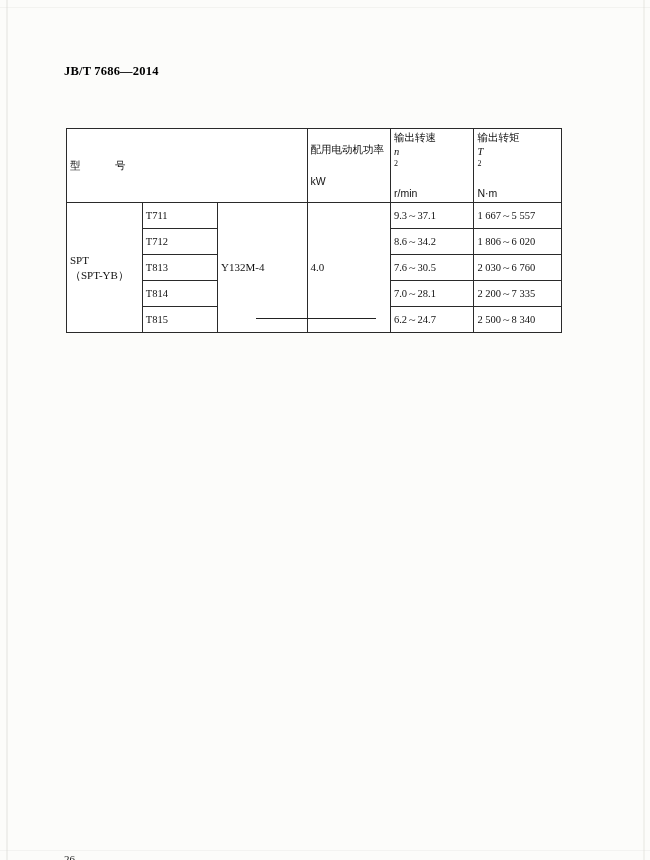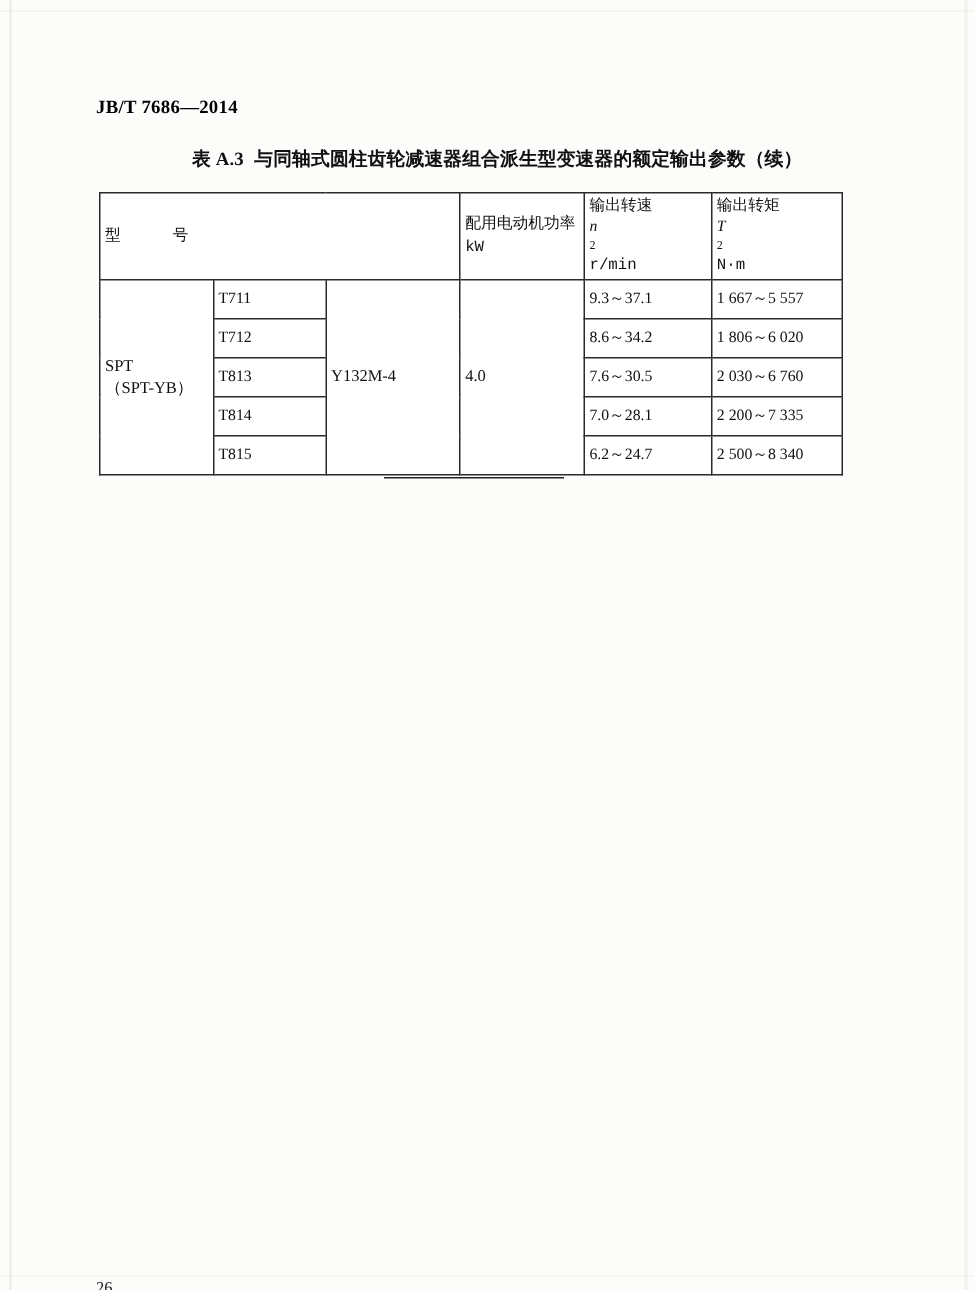--- a/index.html
+++ b/index.html
@@ -76,21 +76,21 @@
   }
   table.spec thead th {
     height: 38px;
     font-size: 10.5px;
   }
   .hdr-model {
     letter-spacing: 12px;
     text-indent: 12px;
   }
   .hdr-two-line span { display: block; }
-  .hdr-two-line .l2 { font-family: Liberation Mono, monospace; }
+  .hdr-two-line .l2 { font-family: Liberation Sans, sans-serif; margin-top: 16px; }
   .sub { font-size: 8px; vertical-align: sub; }
   .ital { font-style: italic; font-family: "Liberation Serif", serif; }
 
   td.series-cell {
     width: 78px;
     font-size: 11px;
     line-height: 1.7;
     margin-left: 41px;
   }
   td.series-cell span { display: block; }
@@ -124,23 +124,20 @@
 
 <div class="page">
 
   <div class="edge-mark edge-left"></div>
   <div class="edge-mark edge-right"></div>
   <div class="edge-mark edge-top"></div>
   <div class="edge-mark edge-bottom"></div>
 
   <div class="header-code">JB/T 7686—2014</div>
 
-  <div class="table-caption">
-    <span class="cap-num">表 A.3</span><span>与同轴式圆柱齿轮减速器组合派生型变速器的额定输出参数（续）</span>
-  </div>
 
   <table class="spec">
     <thead>
       <tr>
         <th colspan="3">
           <span class="hdr-model">型　号</span>
         </th>
         <th class="hdr-two-line">
           <span>配用电动机功率</span>
           <span class="l2">kW</span>

